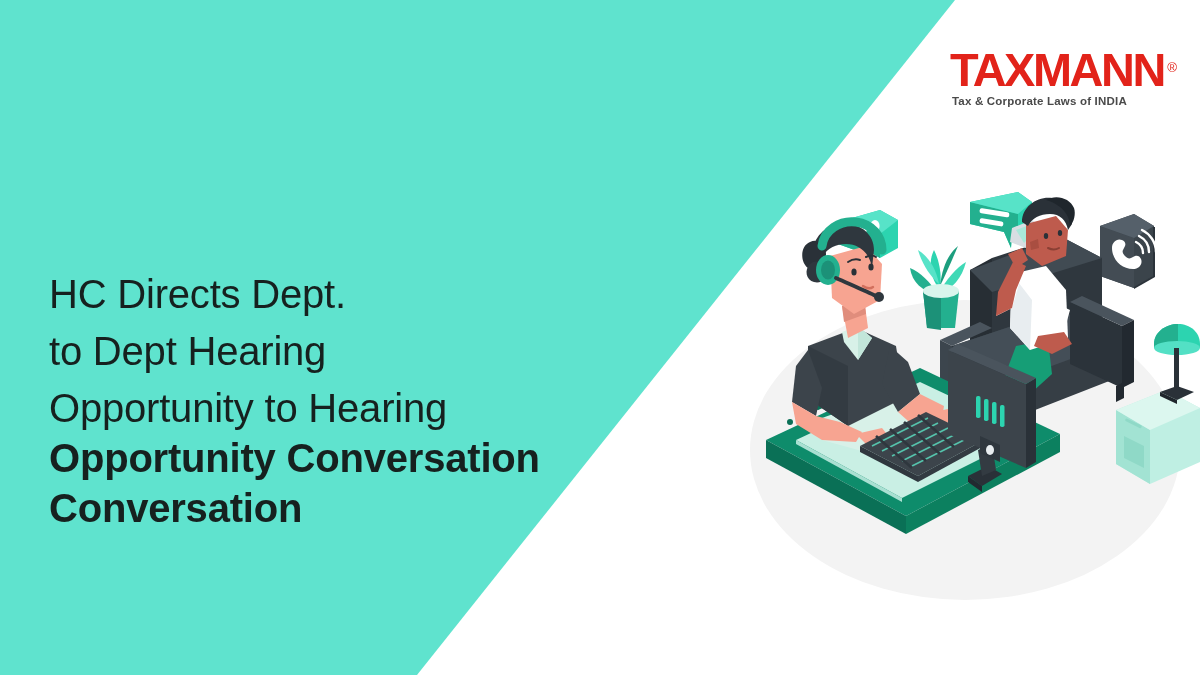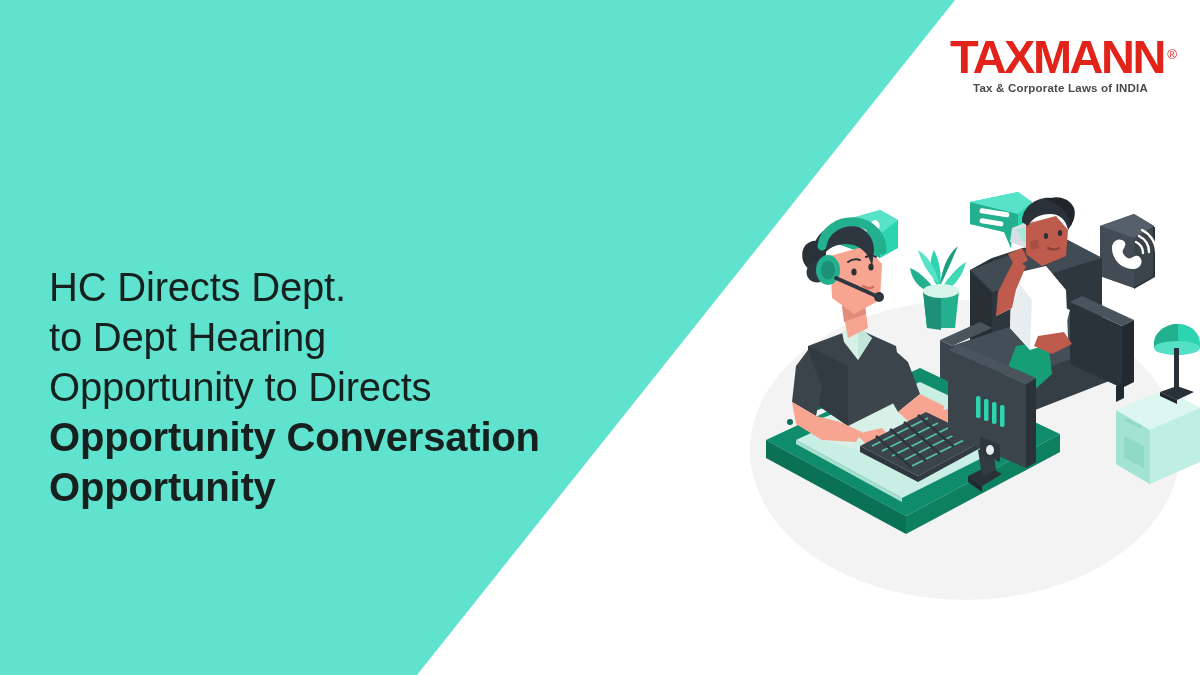--- a/index.html
+++ b/index.html
@@ -33,30 +33,30 @@
     top: 262px;
     width: 600px;
     color: #16211f;
     letter-spacing: -0.2px;
   }
   .hl-line {
     font-size: 40px;
     line-height: 50px;
     white-space: nowrap;
   }
-  .hl-line.light { font-weight: 400; }
+  .hl-line.light { font-weight: 400; margin-top: 7px; }
   .hl-line.bold  { font-weight: 700; }
 
   
   #logo {
     position: absolute;
     left: 952px;
-    top: 33px;
+    top: 46px;
     width: 196px;
-    text-align: right;
+    text-align: left;
   }
   #logo-wordmark {
     position: relative;
     display: inline-block;
     font-family: "Liberation Sans", sans-serif;
     font-weight: 700;
     font-size: 46px;
     line-height: 48px;
     letter-spacing: -2.4px;
     color: #E2231A;
@@ -93,23 +93,23 @@
 </head>
 <body>
 
 <div id="canvas">
 
   <div id="teal-panel"></div>
 
   <div id="headline">
     <div class="hl-line light">HC Directs Dept.</div>
     <div class="hl-line light">to Dept Hearing</div>
-    <div class="hl-line light">Opportunity to Directs</div>
+    <div class="hl-line light">Opportunity to Hearing</div>
     <div class="hl-line bold">Opportunity Conversation</div>
-    <div class="hl-line bold">Opportunity</div>
+    <div class="hl-line bold">Conversation</div>
   </div>
 
   <div id="logo">
     <div id="logo-wordmark">
       <span>TAXMANN</span>
       <span id="logo-reg">®</span>
     </div>
     <div id="logo-tagline">Tax &amp; Corporate Laws of INDIA</div>
   </div>
 

